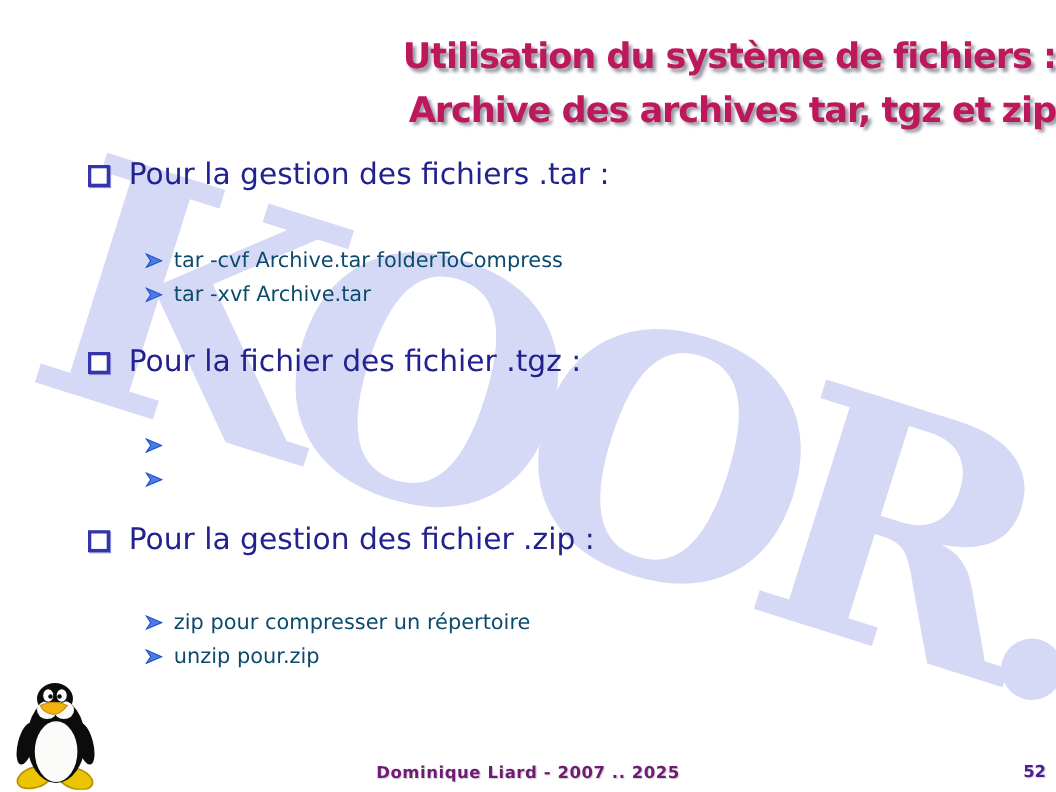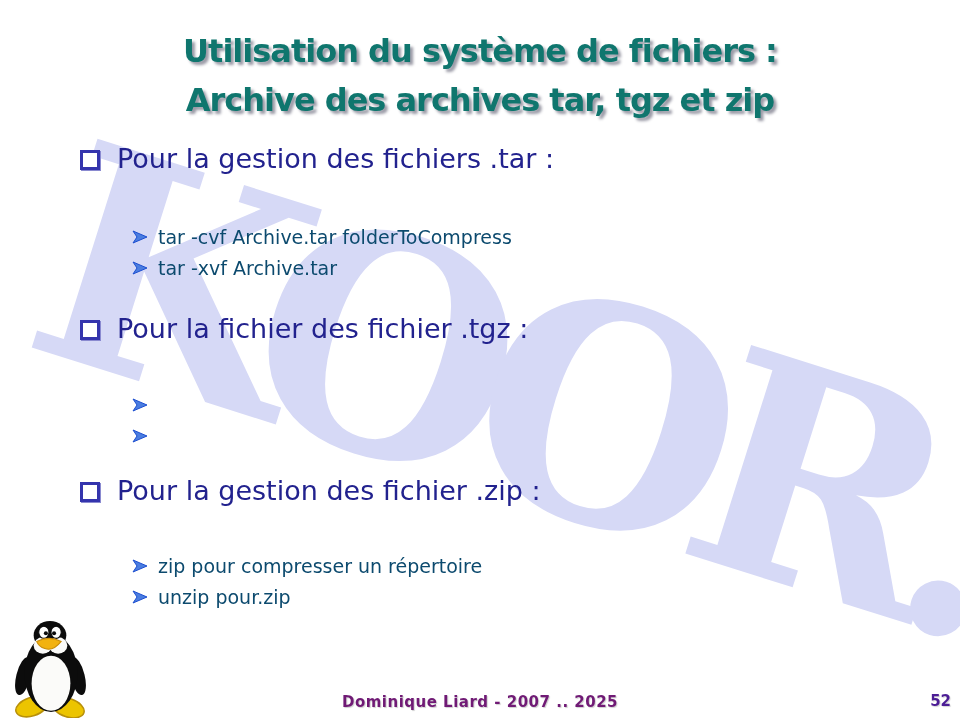--- a/index.html
+++ b/index.html
@@ -13,22 +13,22 @@
     font-family:"DejaVu Serif","Liberation Serif",serif;
     font-weight:bold;font-size:300px;line-height:1;
     letter-spacing:-30px;white-space:nowrap;
     color:#d6d9f6;
     transform:rotate(17.5deg);transform-origin:0 0;
     user-select:none;
   }
   
   .title{
     position:absolute;top:27px;left:0;width:960px;z-index:2;
-    text-align:center;font-weight:bold;font-size:32px;line-height:49px;
-    letter-spacing:-1px;color:#0f766e;
+    text-align:right;font-weight:bold;font-size:32px;line-height:49px;
+    letter-spacing:-1px;color:#be185d;
     text-shadow:3px 3px 3px #9a9aa6;
   }
   
   .section-heading{
     position:absolute;left:80px;z-index:2;
     display:flex;align-items:flex-start;
     font-size:27px;color:#22228e;line-height:30px;
   }
   .sec0{top:144px}.sec1{top:314px}.sec2{top:476px}
   .sq-bullet{

